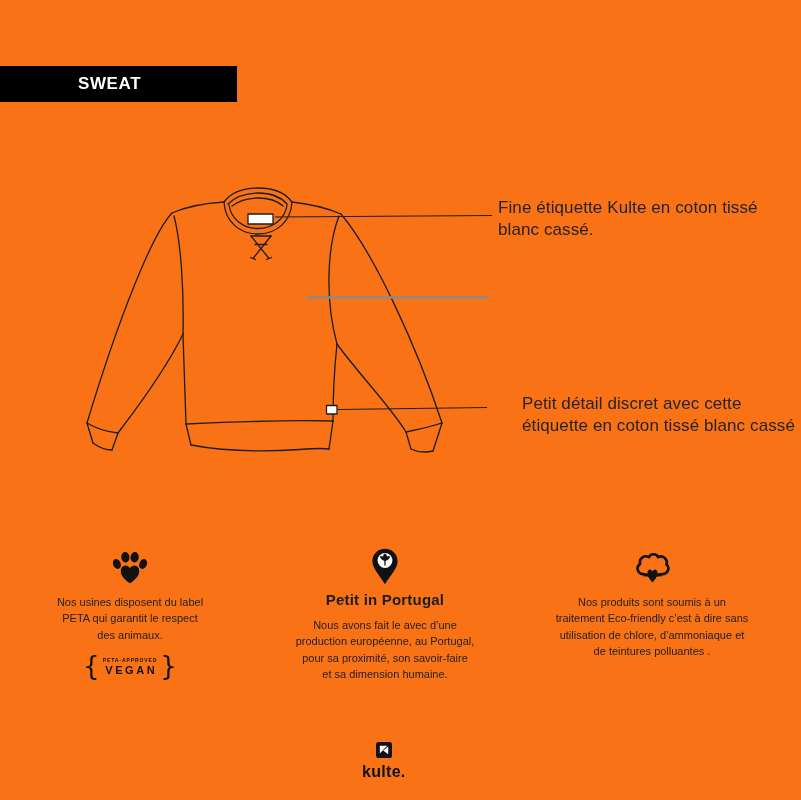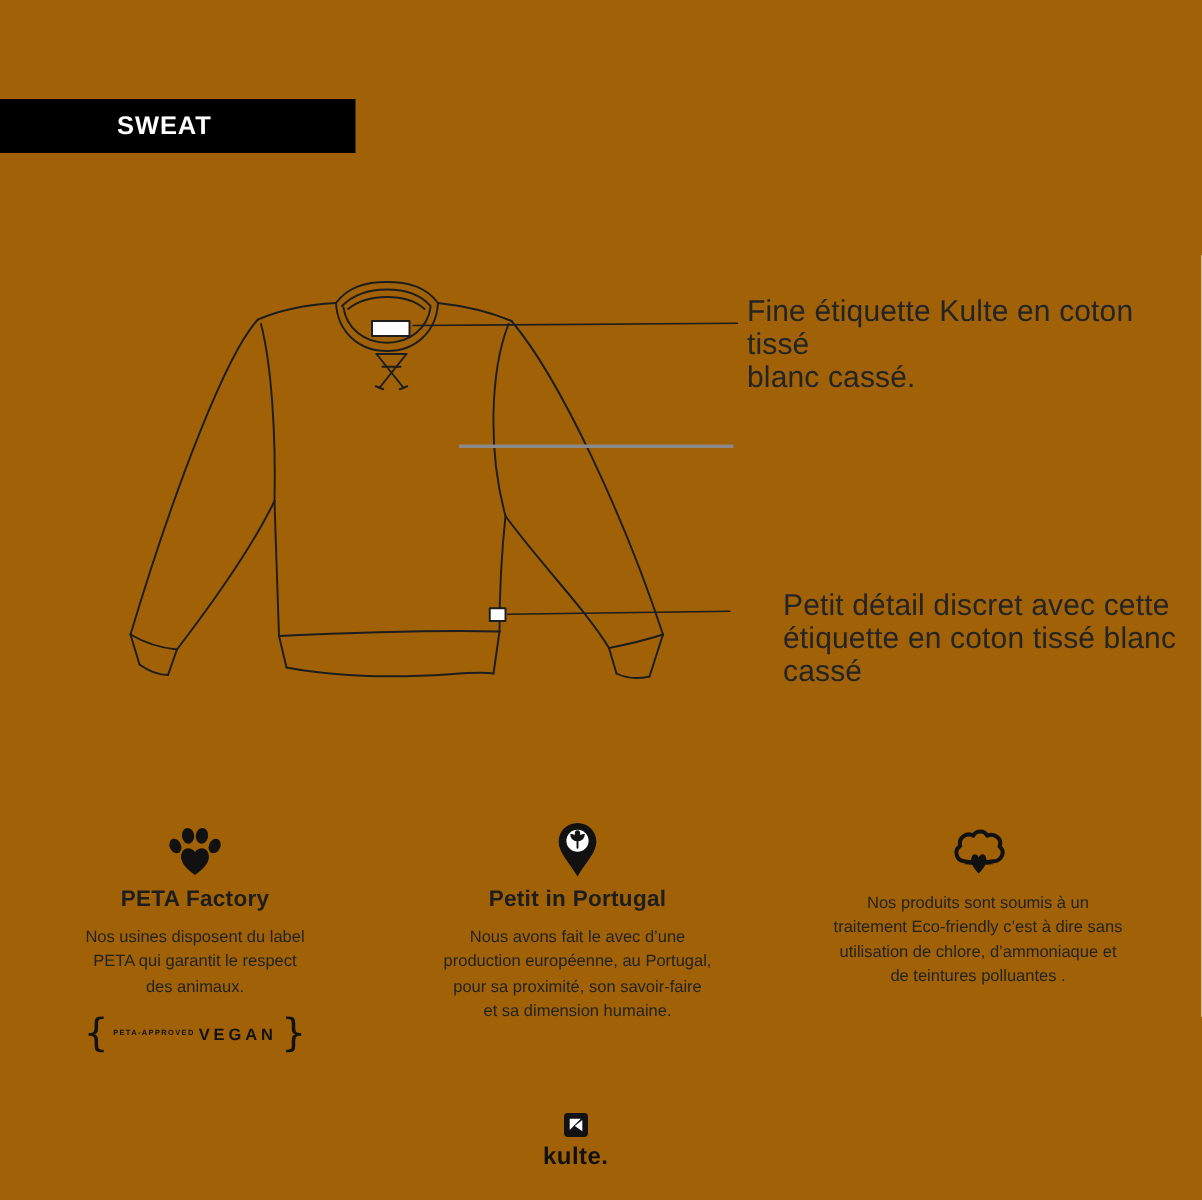--- a/index.html
+++ b/index.html
@@ -1,50 +1,50 @@
 <!DOCTYPE html>
 <html><head>
 <meta charset="utf-8">
 <style>
   html,body { margin:0; padding:0; background:#ffffff; }
   .page {
-    position:relative; width:801px; height:800px; background:#a16207;
+    position:relative; width:801px; height:800px; background:#f97316;
     font-family:"Liberation Sans", sans-serif; color:#1d1d1d; overflow:hidden;
   }
   
   .banner {
     position:absolute; left:0; top:66px; width:237px; height:36px;
     background:#000000; display:flex; align-items:center;
   }
   .banner span {
     color:#ffffff; font-size:17px; font-weight:bold; letter-spacing:0.6px;
     padding-left:78px;
   }
   
   svg.art { position:absolute; left:0; top:0; }
   
   .note {
-    position:absolute; left:498px; font-size:20px; line-height:22px;
+    position:absolute; left:498px; font-size:17px; line-height:22px;
     color:#242424; white-space:pre-line; letter-spacing:0.1px;
   }
   .note1 { top:197px; }
   .note2 { top:286px; }
   .note3 { top:393px;margin-left:24px; }
   
   .feature { position:absolute; top:543px; text-align:center; }
   .f1 { left:20px;  width:220px; }
   .f2 { left:263px; width:244px; }
   .f3 { left:523px; width:258px; }
   .f-icon { height:42px; display:flex; align-items:flex-end; justify-content:center; }
   .f-title { margin-top:6px; font-size:15px; font-weight:bold; letter-spacing:0.2px; }
   .f-text { margin-top:9px; font-size:11px; line-height:16.4px; white-space:pre-line; color:#222222; }
   
   .vegan { margin-top:10px; display:flex; align-items:center; justify-content:center; gap:3px; }
   .vegan .brace { font-family:"DejaVu Sans", sans-serif; font-size:26px; font-weight:400; line-height:26px; color:#111; }
-  .vegan .vcol { display:flex; flex-direction:row; align-items:center; }
+  .vegan .vcol { display:flex; flex-direction:column; align-items:center; }
   .vegan .v1 { font-size:5px; font-weight:bold; letter-spacing:0.9px; color:#111; }
   .vegan .v2 { font-size:11px; font-weight:600; letter-spacing:2.6px; margin-top:1px; color:#111; text-indent:2.6px; }
   
   .footer {
     position:absolute; left:362px; top:742px;
     display:flex; align-items:center; gap:5px;flex-direction:column;
   }
   .footer .brand-text { font-size:16px; font-weight:600; letter-spacing:0.3px; color:#111; }
 </style>
 </head>
@@ -130,21 +130,20 @@
       <svg width="38" height="34" viewBox="0 0 36 32">
         <g fill="#111111">
           <ellipse cx="5.6" cy="12.2" rx="3.6" ry="4.8" transform="rotate(-24 5.6 12.2)"></ellipse>
           <ellipse cx="13.6" cy="5.8" rx="3.9" ry="5" transform="rotate(-7 13.6 5.8)"></ellipse>
           <ellipse cx="22.4" cy="5.8" rx="3.9" ry="5" transform="rotate(7 22.4 5.8)"></ellipse>
           <ellipse cx="30.4" cy="12.2" rx="3.6" ry="4.8" transform="rotate(24 30.4 12.2)"></ellipse>
           <path d="M18,30.5 C11.5,26.3 7.6,21 9.8,16.2 C11.3,13 15.5,12.6 18,16 C20.5,12.6 24.7,13 26.2,16.2 C28.4,21 24.5,26.3 18,30.5 Z"></path>
         </g>
       </svg>
     </div>
-    <div class="f-title">PETA Factory</div>
     <div class="f-text">Nos usines disposent du label
 PETA qui garantit le respect
 des animaux.</div>
     <div class="vegan">
       <span class="brace">{</span>
       <span class="vcol">
         <span class="v1">PETA-APPROVED</span>
         <span class="v2">VEGAN</span>
       </span>
       <span class="brace">}</span>

